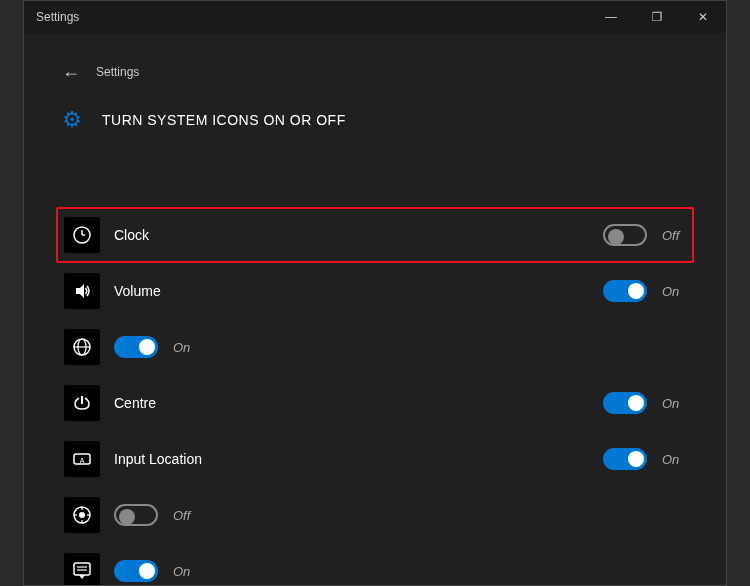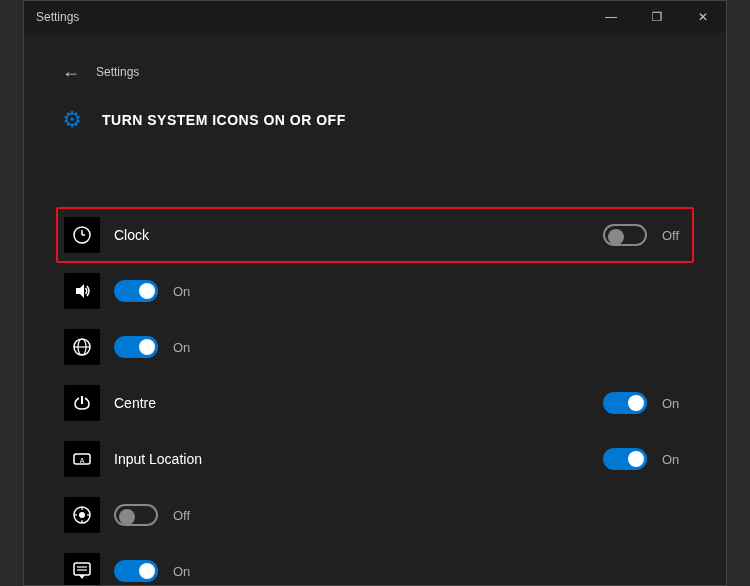--- a/index.html
+++ b/index.html
@@ -77,21 +77,21 @@
       height: 32px;
       display: flex;
       align-items: center;
       justify-content: center;
       color: #0078d4;
       font-size: 22px;
     }
     .page-title {
       color: #ffffff;
       font-size: 14px;
-      font-weight: 700;
+      font-weight: 400;
       letter-spacing: 0.5px;
       text-transform: uppercase;
     }
     .back-btn {
       color: #ccc;
       font-size: 18px;
       cursor: pointer;
       background: none;
       border: none;
       padding: 4px 6px;
@@ -137,20 +137,21 @@
       color: #ffffff;
       font-size: 14px;
     }
 
     .toggle-area {
       display: flex;
       align-items: center;
       gap: 15px;
       min-width: 80px;
       justify-content: flex-end;
+      font-style: italic;
     }
 
     
     .toggle {
       position: relative;
       width: 44px;
       height: 22px;
       cursor: pointer;
       flex-shrink: 0;
     }
@@ -246,20 +247,21 @@
     </div>
   </div>
         <div class="setting-row">
     <div class="icon-box">
       <svg width="20" height="20" viewBox="0 0 20 20" fill="white">
               <polygon points="4,7 8,7 12,3 12,17 8,13 4,13"></polygon>
               <path d="M13.5 7 Q16 10 13.5 13" stroke="white" stroke-width="1.5" fill="none"></path>
               <path d="M15 5 Q19 10 15 15" stroke="white" stroke-width="1.5" fill="none"></path>
             </svg>
     </div>
+    <span class="setting-name">Volume</span>
     <div class="toggle-area">
       <div class="toggle">
         <div class="toggle-track on">
           <div class="toggle-thumb"></div>
         </div>
       </div>
       <span class="toggle-label on-label">On</span>
     </div>
   </div>
         <div class="setting-row">

